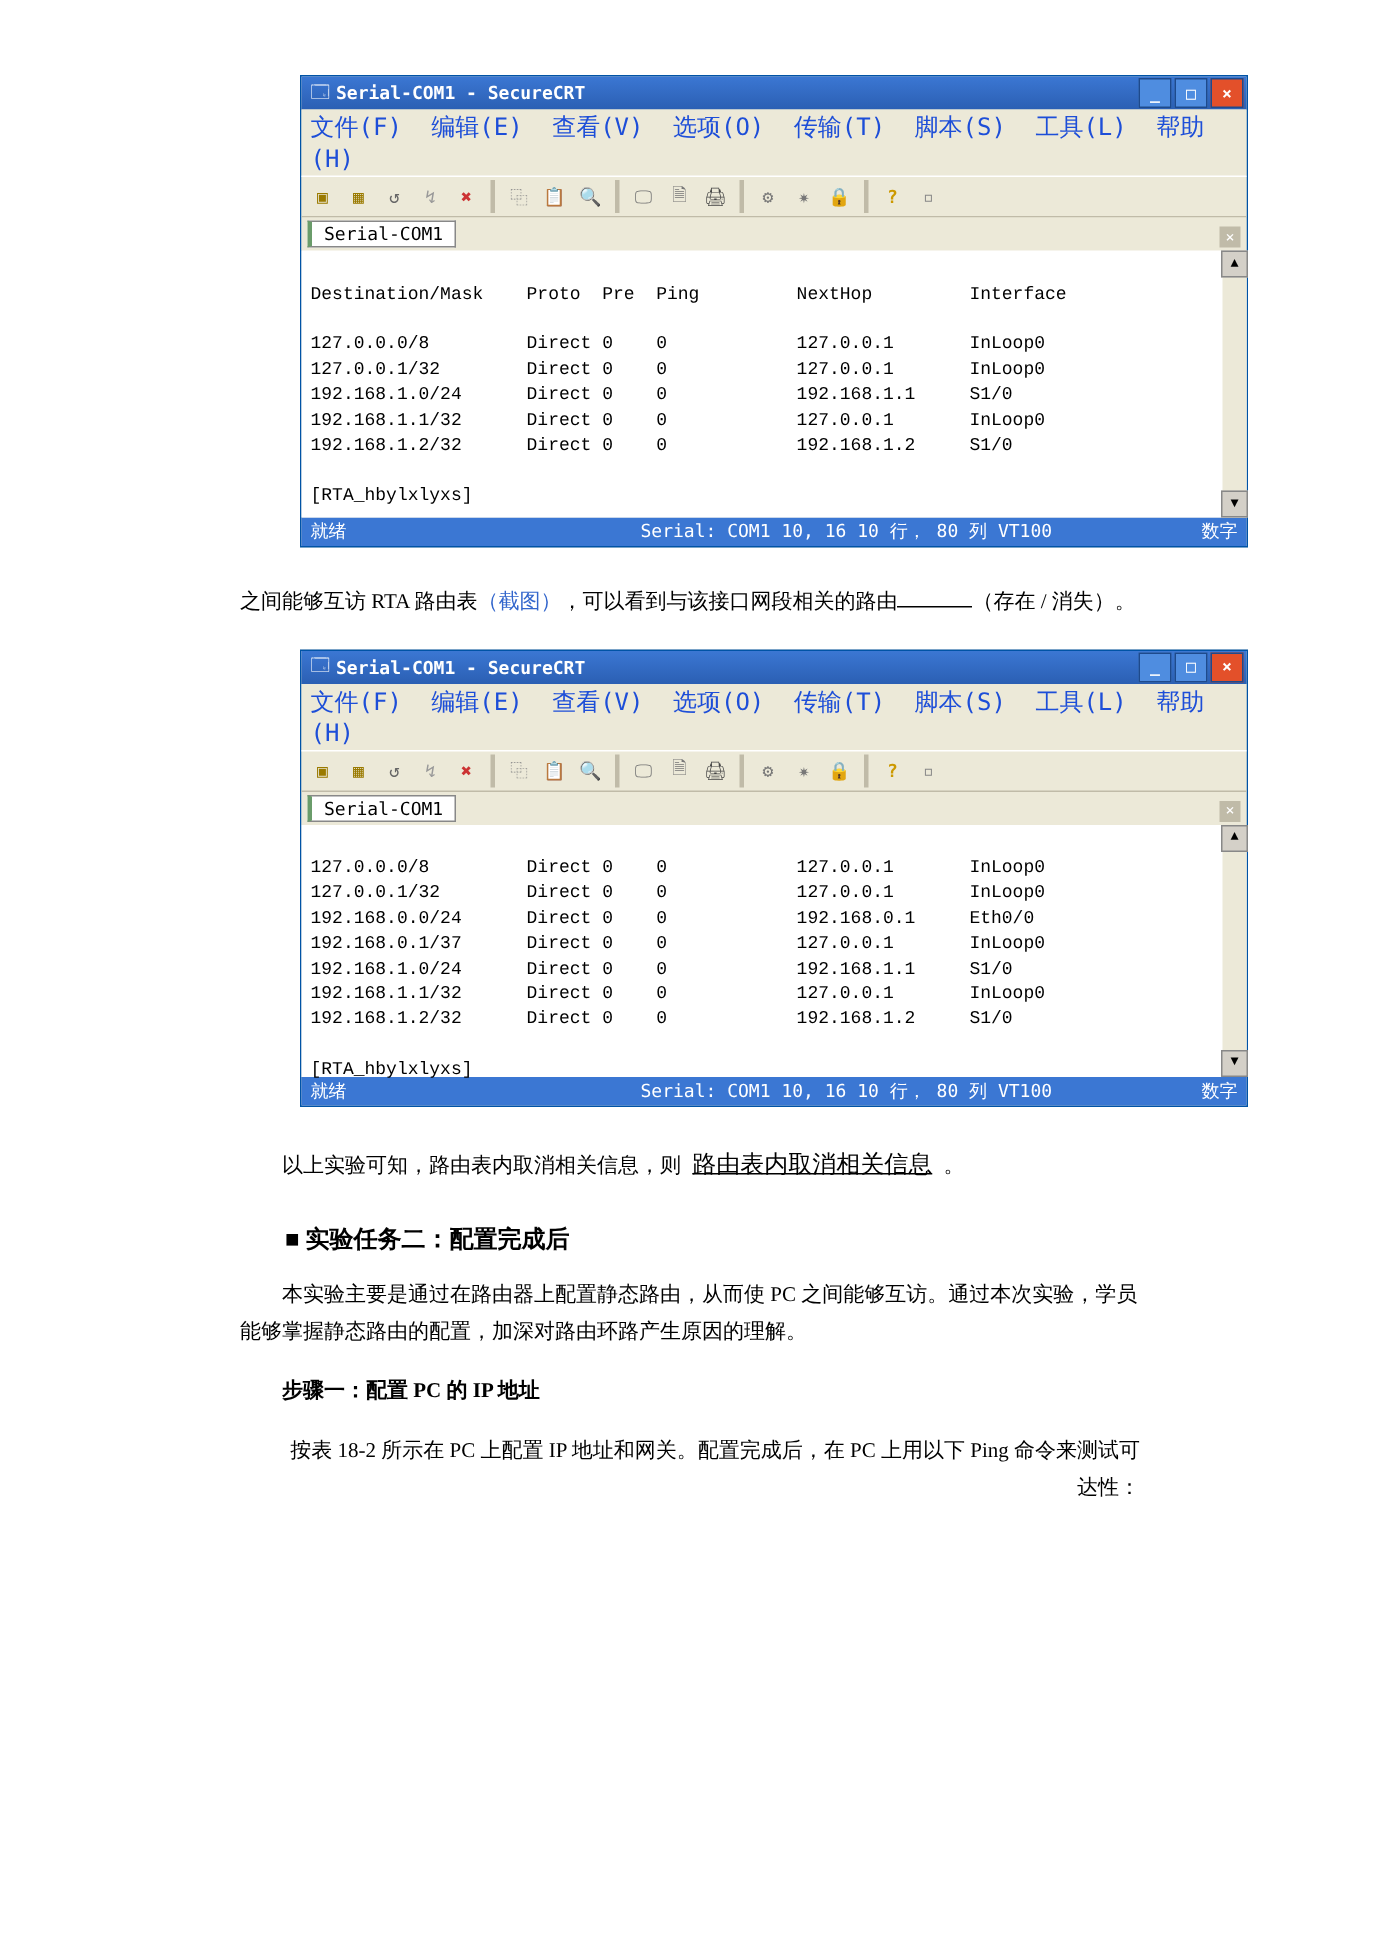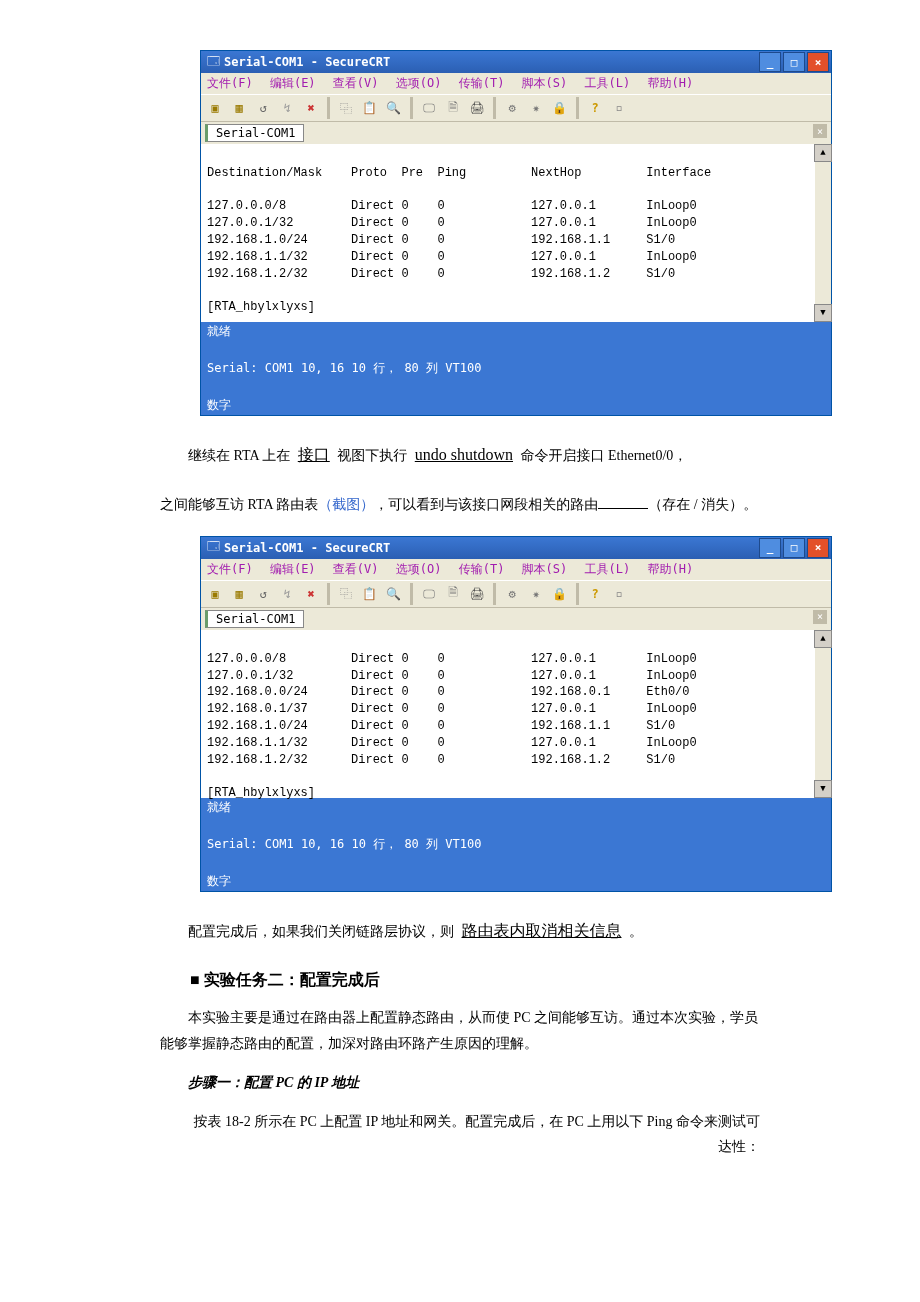--- a/index.html
+++ b/index.html
@@ -42,22 +42,22 @@
     display: inline-flex;
     align-items: center;
     justify-content: center;
     font-size: 11px;
     font-weight: bold;
   }
   .winbtn.close { background: #e3502a; }
   .menubar {
     background: #ece9d8;
     padding: 2px 6px;
-    font-size: 12px;
-    color: #a21caf;
+    font-size: 16px;
+    color: #1d4ed8;
   }
   .menubar span { margin-right: 10px; }
   .toolbar {
     background: #ece9d8;
     border-top: 1px solid #fff;
     border-bottom: 1px solid #c0bba8;
     padding: 2px 4px;
     display: flex;
     align-items: center;
     gap: 4px;
@@ -74,21 +74,21 @@
     width: 1px;
     height: 20px;
     background: #c0bba8;
     margin: 0 2px;
   }
   .tabbar {
     background: #ece9d8;
     padding: 2px 4px;
     font-size: 12px;
     display: flex;
-    align-items: flex-start;
+    align-items: flex-end;
     justify-content: space-between;
   }
   .tab {
     border: 1px solid #888;
     background: #fff;
     padding: 1px 8px;
     border-left: 3px solid #6a9c6a;
     display: inline-block;
   }
   .tabclose {
@@ -131,21 +131,20 @@
     align-items: center;
     justify-content: center;
   }
   .statusbar {
     background: #3b77d3;
     color: #fff;
     font-size: 12px;
     display: flex;
     padding: 1px 6px;
     gap: 20px;
-    flex-direction: column;
   }
   .statusbar .left { flex: 0 0 auto; width: 200px; }
   .statusbar .mid { flex: 1; }
   .statusbar .right { flex: 0 0 auto; }
   .bodytext {
     font-size: 14px;
     line-height: 2.4;
     text-indent: 2em;
   }
   .fill {
@@ -162,21 +161,20 @@
   }
   .linkish { color: #3366cc; }
   .heading {
     font-size: 16px;
     font-weight: bold;
     margin: 20px 0 10px 30px;
   }
   .subhead {
     font-weight: bold;
     text-indent: 2em;
-    font-style: italic;
   }
 </style>
 </head>
 <body>
 
 <div class="page">
 
   <div class="window">
     <div class="titlebar">
       <span style="margin-right:4px;">🗔</span>
@@ -238,27 +236,20 @@
         <span class="scrollbtn">▼</span>
       </div>
     </div>
     <div class="statusbar">
       <span class="left">就绪</span>
       <span class="mid">Serial: COM1   10,  16   10 行， 80 列  VT100</span>
       <span class="right">数字</span>
     </div>
   </div>
 
-  <p class="bodytext">
-    <span>继续在 RTA 上在</span>
-    <span class="fill fill-large">接口</span>
-    <span>视图下执行</span>
-    <span class="fill fill-large">undo shutdown</span>
-    <span>命令开启接口 Ethernet0/0，</span>
-  </p>
   <p class="bodytext" style="text-indent:0;">
     <span>之间能够互访 RTA 路由表</span><span class="linkish">（截图）</span><span>，可以看到与该接口网段相关的路由</span><span class="blank"></span><span>（存在 / 消失）。</span>
   </p>
 
   <div class="window">
     <div class="titlebar">
       <span style="margin-right:4px;">🗔</span>
       <span class="title">Serial-COM1 - SecureCRT</span>
       <div class="winbtns">
         <span class="winbtn">_</span>
@@ -318,21 +309,21 @@
       </div>
     </div>
     <div class="statusbar">
       <span class="left">就绪</span>
       <span class="mid">Serial: COM1   10,  16   10 行， 80 列  VT100</span>
       <span class="right">数字</span>
     </div>
   </div>
 
   <p class="bodytext">
-    <span>配置完成后，如果我们关闭链路层协议，则</span>
+    <span>以上实验可知，路由表内取消相关信息，则</span>
     <span class="fill fill-large">路由表内取消相关信息</span>
     <span>。</span>
   </p>
 
   <div class="heading">■ 实验任务二：配置完成后</div>
   <p class="bodytext" style="line-height:1.8;">本实验主要是通过在路由器上配置静态路由，从而使 PC 之间能够互访。通过本次实验，学员能够掌握静态路由的配置，加深对路由环路产生原因的理解。</p>
   <p class="subhead" style="line-height:1.8; margin:4px 0;">步骤一：配置 PC 的 IP 地址</p>
   <p class="bodytext" style="line-height:1.8;text-align:right;">按表 18-2 所示在 PC 上配置 IP 地址和网关。配置完成后，在 PC 上用以下 Ping 命令来测试可达性：</p>
 
 </div>

